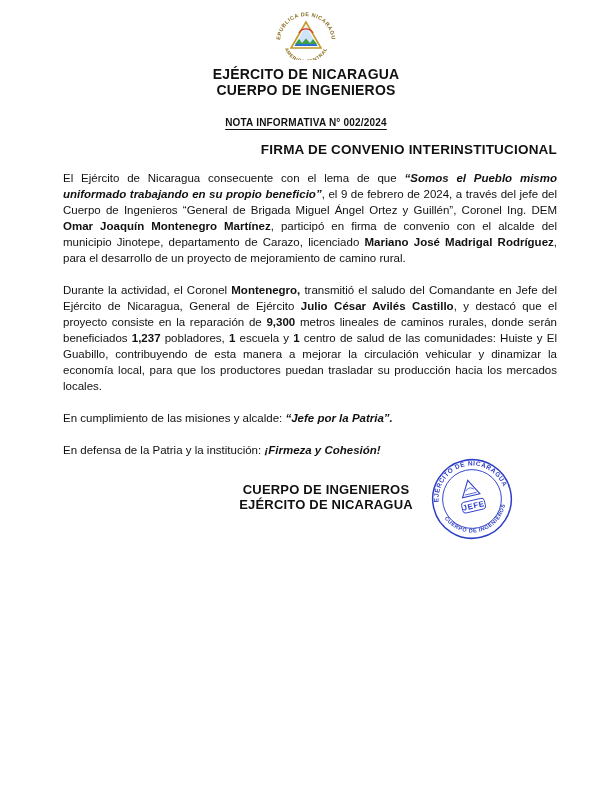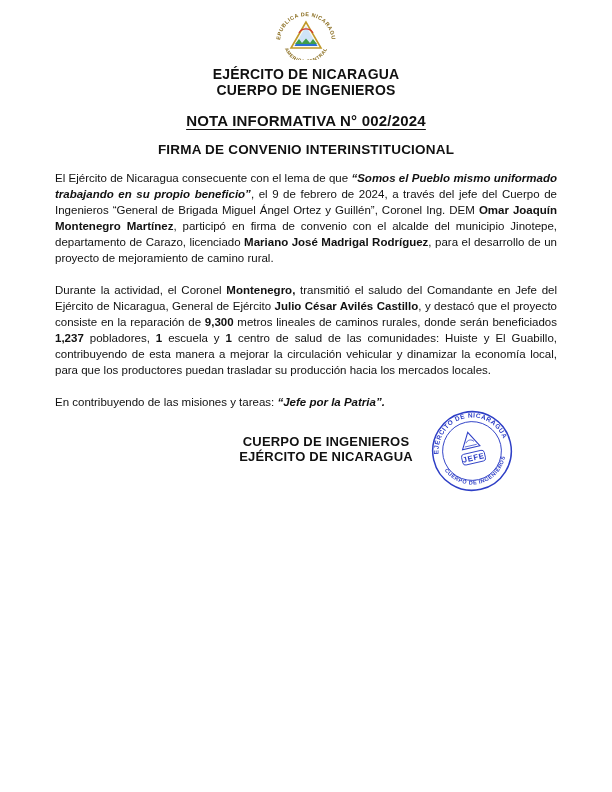--- a/index.html
+++ b/index.html
@@ -21,39 +21,39 @@
     text-align: center;
     font-weight: bold;
     font-size: 14px;
     line-height: 16px;
     letter-spacing: .2px;
   }
   .org-block { margin-top: 6px; }
   .doc-title-wrap { text-align: center; margin-top: 14px; }
   .doc-title {
     font-weight: bold;
-    font-size: 15px;
+    font-size: 10px;
     letter-spacing: .2px;
     text-decoration: underline;
     text-underline-offset: 3px;
   }
   .subject {
-    text-align: center;
+    text-align: right;
     font-weight: bold;
     font-size: 13.5px;
     margin-top: 12px;
     letter-spacing: .2px;
   }
   .body-text {
     margin-top: 13px;
     font-size: 11.5px;
     line-height: 16px;
     text-align: justify;
   }
-  .body-text p { margin: 0 0 16px 0; }
+  .body-text p { margin: 0 0 16px 8px; }
   .seg-b { font-weight: bold; }
   .seg-bi { font-weight: bold; font-style: italic; }
   .sig-row { position: relative; margin-top: 16px; height: 120px; }
   .sig-block {
     position: absolute;
     left: 50%;
     top: 8px;
     transform: translateX(-50%);
     margin-left: 20px;
     text-align: center;
@@ -104,21 +104,22 @@
 
   <div class="doc-title-wrap">
     <span class="doc-title">NOTA INFORMATIVA N° 002/2024</span>
   </div>
 
   <div class="subject">FIRMA DE CONVENIO INTERINSTITUCIONAL</div>
 
   <div class="body-text">
     <p><span>El Ejército de Nicaragua consecuente con el lema de que </span><span class="seg-bi">“Somos el Pueblo mismo uniformado trabajando en su propio beneficio”</span><span>, el 9 de febrero de 2024, a través del jefe del Cuerpo de Ingenieros “General de Brigada Miguel Ángel Ortez y Guillén”, Coronel Ing. DEM </span><span class="seg-b">Omar Joaquín Montenegro Martínez</span><span>, participó en firma de convenio con el alcalde del municipio Jinotepe, departamento de Carazo, licenciado </span><span class="seg-b">Mariano José Madrigal Rodríguez</span><span>, para el desarrollo de un proyecto de mejoramiento de camino rural.</span></p>
     <p><span>Durante la actividad, el Coronel </span><span class="seg-b">Montenegro,</span><span> transmitió el saludo del Comandante en Jefe del Ejército de Nicaragua, General de Ejército </span><span class="seg-b">Julio César Avilés Castillo</span><span>, y destacó que el proyecto consiste en la reparación de </span><span class="seg-b">9,300</span><span> metros lineales de caminos rurales, donde serán beneficiados </span><span class="seg-b">1,237</span><span> pobladores, </span><span class="seg-b">1</span><span> escuela y </span><span class="seg-b">1</span><span> centro de salud de las comunidades: Huiste y El Guabillo, contribuyendo de esta manera a mejorar la circulación vehicular y dinamizar la economía local, para que los productores puedan trasladar su producción hacia los mercados locales.</span></p>
-    <p><span>En contribuyendo de las misiones y tareas: </span><span class="seg-bi">“Jefe por la Patria”.</span></p>
+    <p><span>En cumplimiento de las misiones y alcalde: </span><span class="seg-bi">“Jefe por la Patria”.</span></p>
+    <p><span>En defensa de la Patria y la institución: </span><span class="seg-bi">¡Firmeza y Cohesión!</span></p>
   </div>
 
   <div class="sig-row">
     <div class="sig-block">
       <div>CUERPO DE INGENIEROS</div>
       <div>EJÉRCITO DE NICARAGUA</div>
     </div>
     <div class="seal">
       <svg width="82" height="82" viewBox="0 0 120 120">
         <defs>

